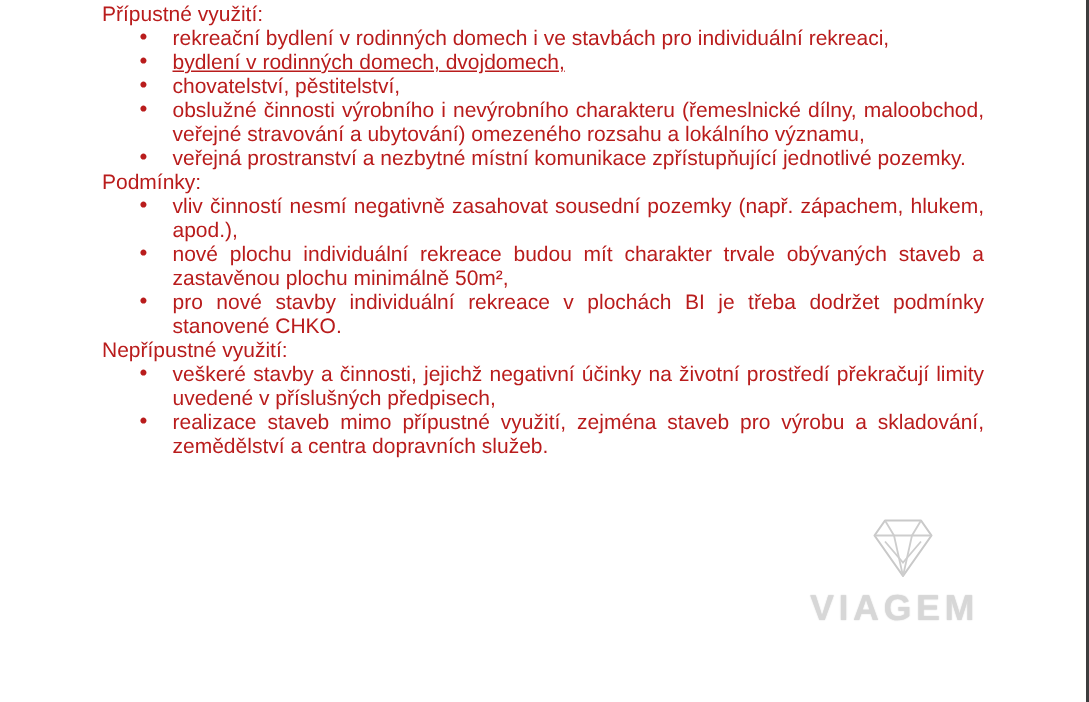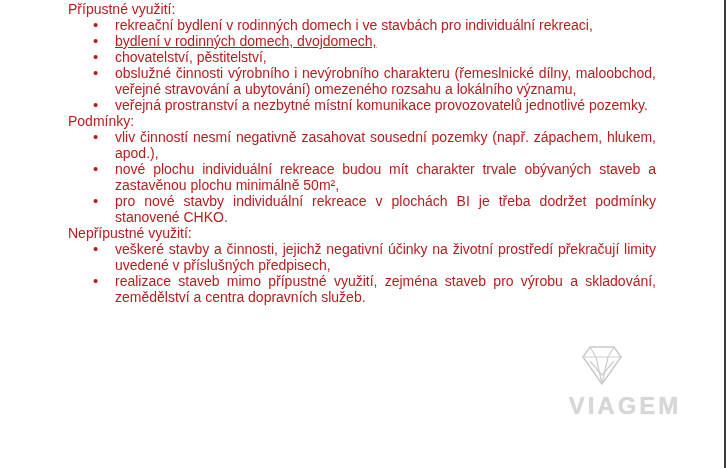--- a/index.html
+++ b/index.html
@@ -62,21 +62,21 @@
     left: 42px;
     top: 5px;
     width: 40px;
     height: 40px;
   }
   .wm-text {
     position: absolute;
     left: 0;
     top: 52px;
     width: 170px;
-    text-align: center;
+    text-align: left;
     font-size: 24px;
     font-weight: bold;
     letter-spacing: 3px;
     color: #d7d7d7;
     text-shadow: 0 0 1px #cfcfcf;
   }
   .edge-line {
     position: absolute;
     right: 0;
     top: 0;
@@ -92,21 +92,21 @@
 
   <div class="doc">
 
     <section>
       <div class="heading">Přípustné využití:</div>
       <ul class="bullets">
         <li><span>rekreační bydlení v rodinných domech i ve stavbách pro individuální rekreaci,</span></li>
         <li><span class="u">bydlení v rodinných domech, dvojdomech,</span></li>
         <li><span>chovatelství, pěstitelství,</span></li>
         <li><span>obslužné činnosti výrobního i nevýrobního charakteru (řemeslnické dílny, maloobchod, veřejné stravování a ubytování) omezeného rozsahu a lokálního významu,</span></li>
-        <li><span>veřejná prostranství a nezbytné místní komunikace provozovatelů jednotlivé pozemky.</span></li>
+        <li><span>veřejná prostranství a nezbytné místní komunikace zpřístupňující jednotlivé pozemky.</span></li>
       </ul>
     </section>
 
     <section>
       <div class="heading">Podmínky:</div>
       <ul class="bullets">
         <li><span>vliv činností nesmí negativně zasahovat sousední pozemky (např. zápachem, hlukem, apod.),</span></li>
         <li><span>nové plochu individuální rekreace budou mít charakter trvale obývaných staveb a zastavěnou plochu minimálně 50m²,</span></li>
         <li><span>pro nové stavby individuální rekreace v plochách BI je třeba dodržet podmínky stanovené CHKO.</span></li>
       </ul>

